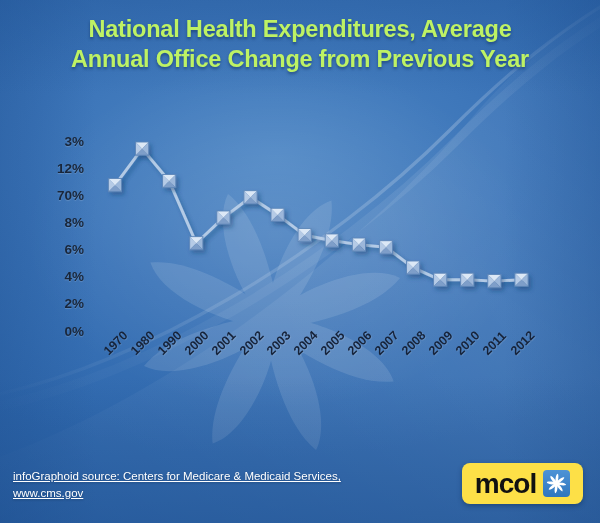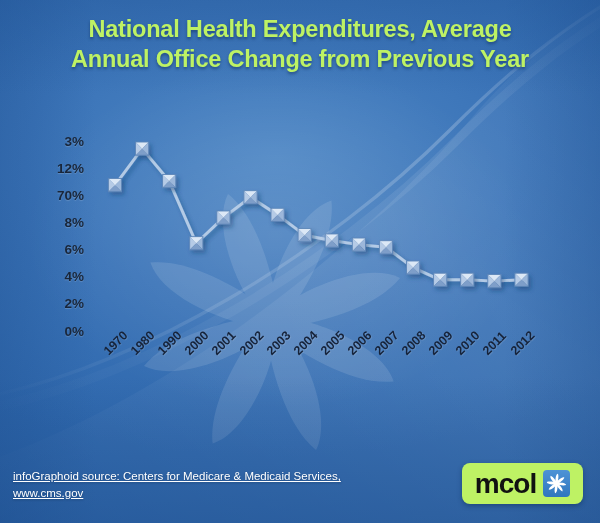--- a/index.html
+++ b/index.html
@@ -88,21 +88,21 @@
     line-height: 16.5px;
     text-shadow: 0 1px 2px rgba(14,46,90,0.5);
   }
   .footer-source span { display: block; text-decoration: underline; }
   .logo {
     position: absolute;
     left: 462px;
     top: 463px;
     width: 121px;
     height: 41px;
-    background: #bef264;
+    background: #fde047;
     border-radius: 8px;
     box-shadow: 0 2px 5px rgba(12,42,82,0.45);
     display: flex;
     align-items: center;
     justify-content: center;
     gap: 7px;
   }
   .logo-word {
     font-size: 28px;
     font-weight: bold;

